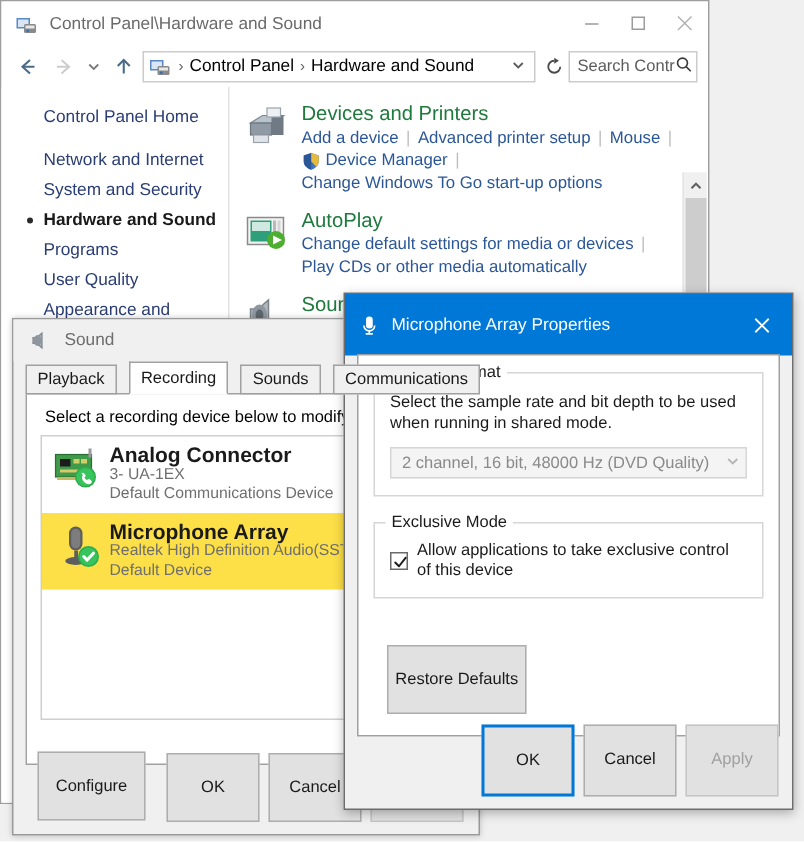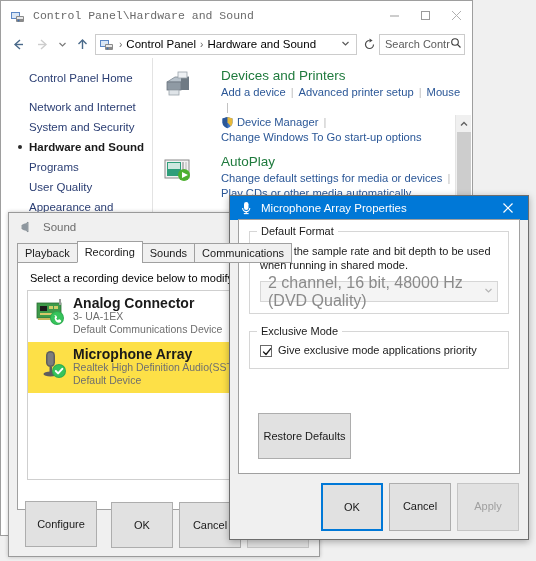--- a/index.html
+++ b/index.html
@@ -19,21 +19,21 @@
     position: absolute; left: 0; top: 0; width: 473px; height: 536px;
     background: #ffffff; border: 1px solid #9e9e9e;
   }
   .cp-titlebar {
     height: 29px; background: #ffffff; display: flex; align-items: center;
     position: relative;
   }
   .cp-title-icon { margin-left: 9px; width: 16px; height: 16px; position: relative; }
   .cp-title-text {
     margin-left: 7px; font-size: 11.5px; color: #6a6a6a;
-    font-family: Liberation Mono, monospace; white-space: nowrap;
+    font-family: Liberation Sans, sans-serif; white-space: nowrap;
   }
   .cp-winbtns { position: absolute; right: 0; top: 0; display: flex; }
   .cp-winbtn {
     width: 31px; height: 28px; display: flex; align-items: center; justify-content: center;
     color: #9b9b9b;
   }
   .cp-winbtn svg { display:block; }
 
   
   .cp-navbar {
@@ -83,21 +83,21 @@
   .side-item.head { color:#2b3e73; }
   .side-item.sel { font-weight: bold; color: #1a1a1a; }
   .side-item.sel::before {
     content:''; position: absolute; left: 3px; top: 8px; width: 4px; height: 4px;
     background: #2b2b2b; border-radius: 50%;
   }
   .side-gap { height: 9px; }
   .side-item.wrap { white-space: normal; width: 110px; }
 
   .cp-main { flex: 1; padding: 10px 0 0 8px; position: relative; overflow: hidden; }
-  .catrow { display: flex; margin-bottom: 9px; gap: 20px; }
+  .catrow { display: flex; margin-bottom: 9px; }
   .caticon { width: 38px; min-width:38px; height: 34px; position: relative; }
   .cattext { padding-left: 2px; }
   .cattitle {
     font-size: 13.5px; color: #1f7a3d; margin-bottom: 1px; line-height: 16px;
   }
   .catlinks { font-size: 11.2px; line-height: 15px; color: #2b5797; }
   .catlinks a { color: #2b5797; text-decoration: none; }
   .linkrow { display:flex; align-items:center; flex-wrap: wrap; }
   .vbar { color: #bdbdbd; padding: 0 5px; }
   .shield { width: 13px; height: 13px; margin-right: 3px; display:inline-block; vertical-align:-2px;}
@@ -119,21 +119,21 @@
   .snd-window {
     position: absolute; left: 8px; top: 212px; width: 312px; height: 345px;
     background: #f0f0f0; border: 1px solid #9a9a9a;
     box-shadow: 0 0 4px rgba(0,0,0,0.22);
   }
   .snd-titlebar { height: 28px; display: flex; align-items: center; background: #f0f0f0; }
   .snd-title-ico { margin-left: 10px; width:16px; height:16px; }
   .snd-title-text { margin-left: 8px; font-size: 11.5px; color: #6d6d6d; }
   .snd-tabstrip {
     display: flex; padding-left: 8px; margin-top: 2px; align-items: flex-end;
-    height: 20px; position: relative; z-index: 2;
+    height: 20px; position: relative; z-index: 2; justify-content: space-between;
   }
   .tab {
     font-size: 11px; padding: 3px 7px 2px 7px; border: 1px solid #a0a0a0;
     background: #f0f0f0; margin-right: -1px; color:#1a1a1a; line-height:13px;
     border-bottom: 1px solid #a0a0a0;
   }
   .tab.active {
     background: #ffffff; border-bottom: 1px solid #ffffff; padding-top: 4px; padding-bottom: 3px;
     margin-top:-2px;
   }
@@ -175,21 +175,21 @@
   }
   .snd-footer .btn { width: 62px; }
 
   
   .prop-dialog {
     position: absolute; left: 229px; top: 195px; width: 300px; height: 345px;
     background: #f0f0f0; border: 1px solid #6d6d6d;
     box-shadow: 0 2px 7px rgba(0,0,0,0.3);
   }
   .prop-titlebar {
-    height: 24px; background: #0078d7; display: flex; align-items: center; color: #fff;
+    height: 41px; background: #0078d7; display: flex; align-items: center; color: #fff;
   }
   .prop-title-ico { margin-left: 8px; width: 16px; height: 16px; }
   .prop-title-text { margin-left: 7px; font-size: 11.5px; color: #ffffff; }
   .prop-close {
     margin-left: auto; width: 40px; height: 29px; display: flex; align-items: center;
     justify-content: center; color: #fff;
   }
   .prop-tabstrip {
     display: flex; padding-left: 8px; margin-top: 3px; align-items: flex-end; height: 20px;
     position:relative; z-index:2;
@@ -202,21 +202,21 @@
     margin: 11px 10px 0 10px; border: 1px solid #d6d6d6; position: relative;
     padding: 12px 10px 11px 10px;
   }
   .group-label {
     position: absolute; top: -7px; left: 7px; background: #fff; padding: 0 4px;
     font-size: 11px; color:#1a1a1a;
   }
   .group p { margin: 0 0 9px 0; font-size: 11px; line-height: 14px; color:#1a1a1a; }
   .combo {
     height: 21px; border: 1px solid #d6d6d6; background: #f4f4f4; display: flex;
-    align-items: center; padding: 0 4px 0 7px; font-size: 16px; color: #8a8a8a;
+    align-items: center; padding: 0 4px 0 7px; font-size: 11px; color: #8a8a8a;
   }
   .combo .caret { margin-left: auto; color: #b5b5b5; font-size: 9px; }
   .chkrow { display: flex; align-items: center; margin-bottom: 7px; }
   .chkrow:last-child { margin-bottom: 0; }
   .chk {
     width: 12px; height: 12px; border: 1px solid #6a6a6a; background: #fff;
     margin-right: 6px; position: relative; min-width:12px;
   }
   .chk svg { position: absolute; left: 1px; top: 1px; }
   .chk-label { font-size: 11px; color:#1a1a1a; line-height:13px; }
@@ -563,21 +563,21 @@
       </div>
 
       <div class="group" style="margin-top:17px;">
         <span class="group-label">Exclusive Mode</span>
         <div class="chkrow">
           <span class="chk">
             <svg width="10" height="10" viewBox="0 0 10 10">
                 <path d="M1.5 5 L4 7.5 L8.5 1.8" fill="none" stroke="#1a1a1a" stroke-width="1.3" stroke-linecap="round" stroke-linejoin="round"></path>
               </svg>
           </span>
-          <span class="chk-label">Give exclusive mode applications priority</span>
+          <span class="chk-label">Allow applications to take exclusive control of this device</span>
         </div>
       </div>
 
       <div class="btn btn-restore">Restore Defaults</div>
     </div>
 
     <div class="prop-footer">
       <div class="btn default">OK</div>
       <div class="btn">Cancel</div>
       <div class="btn dis">Apply</div>

